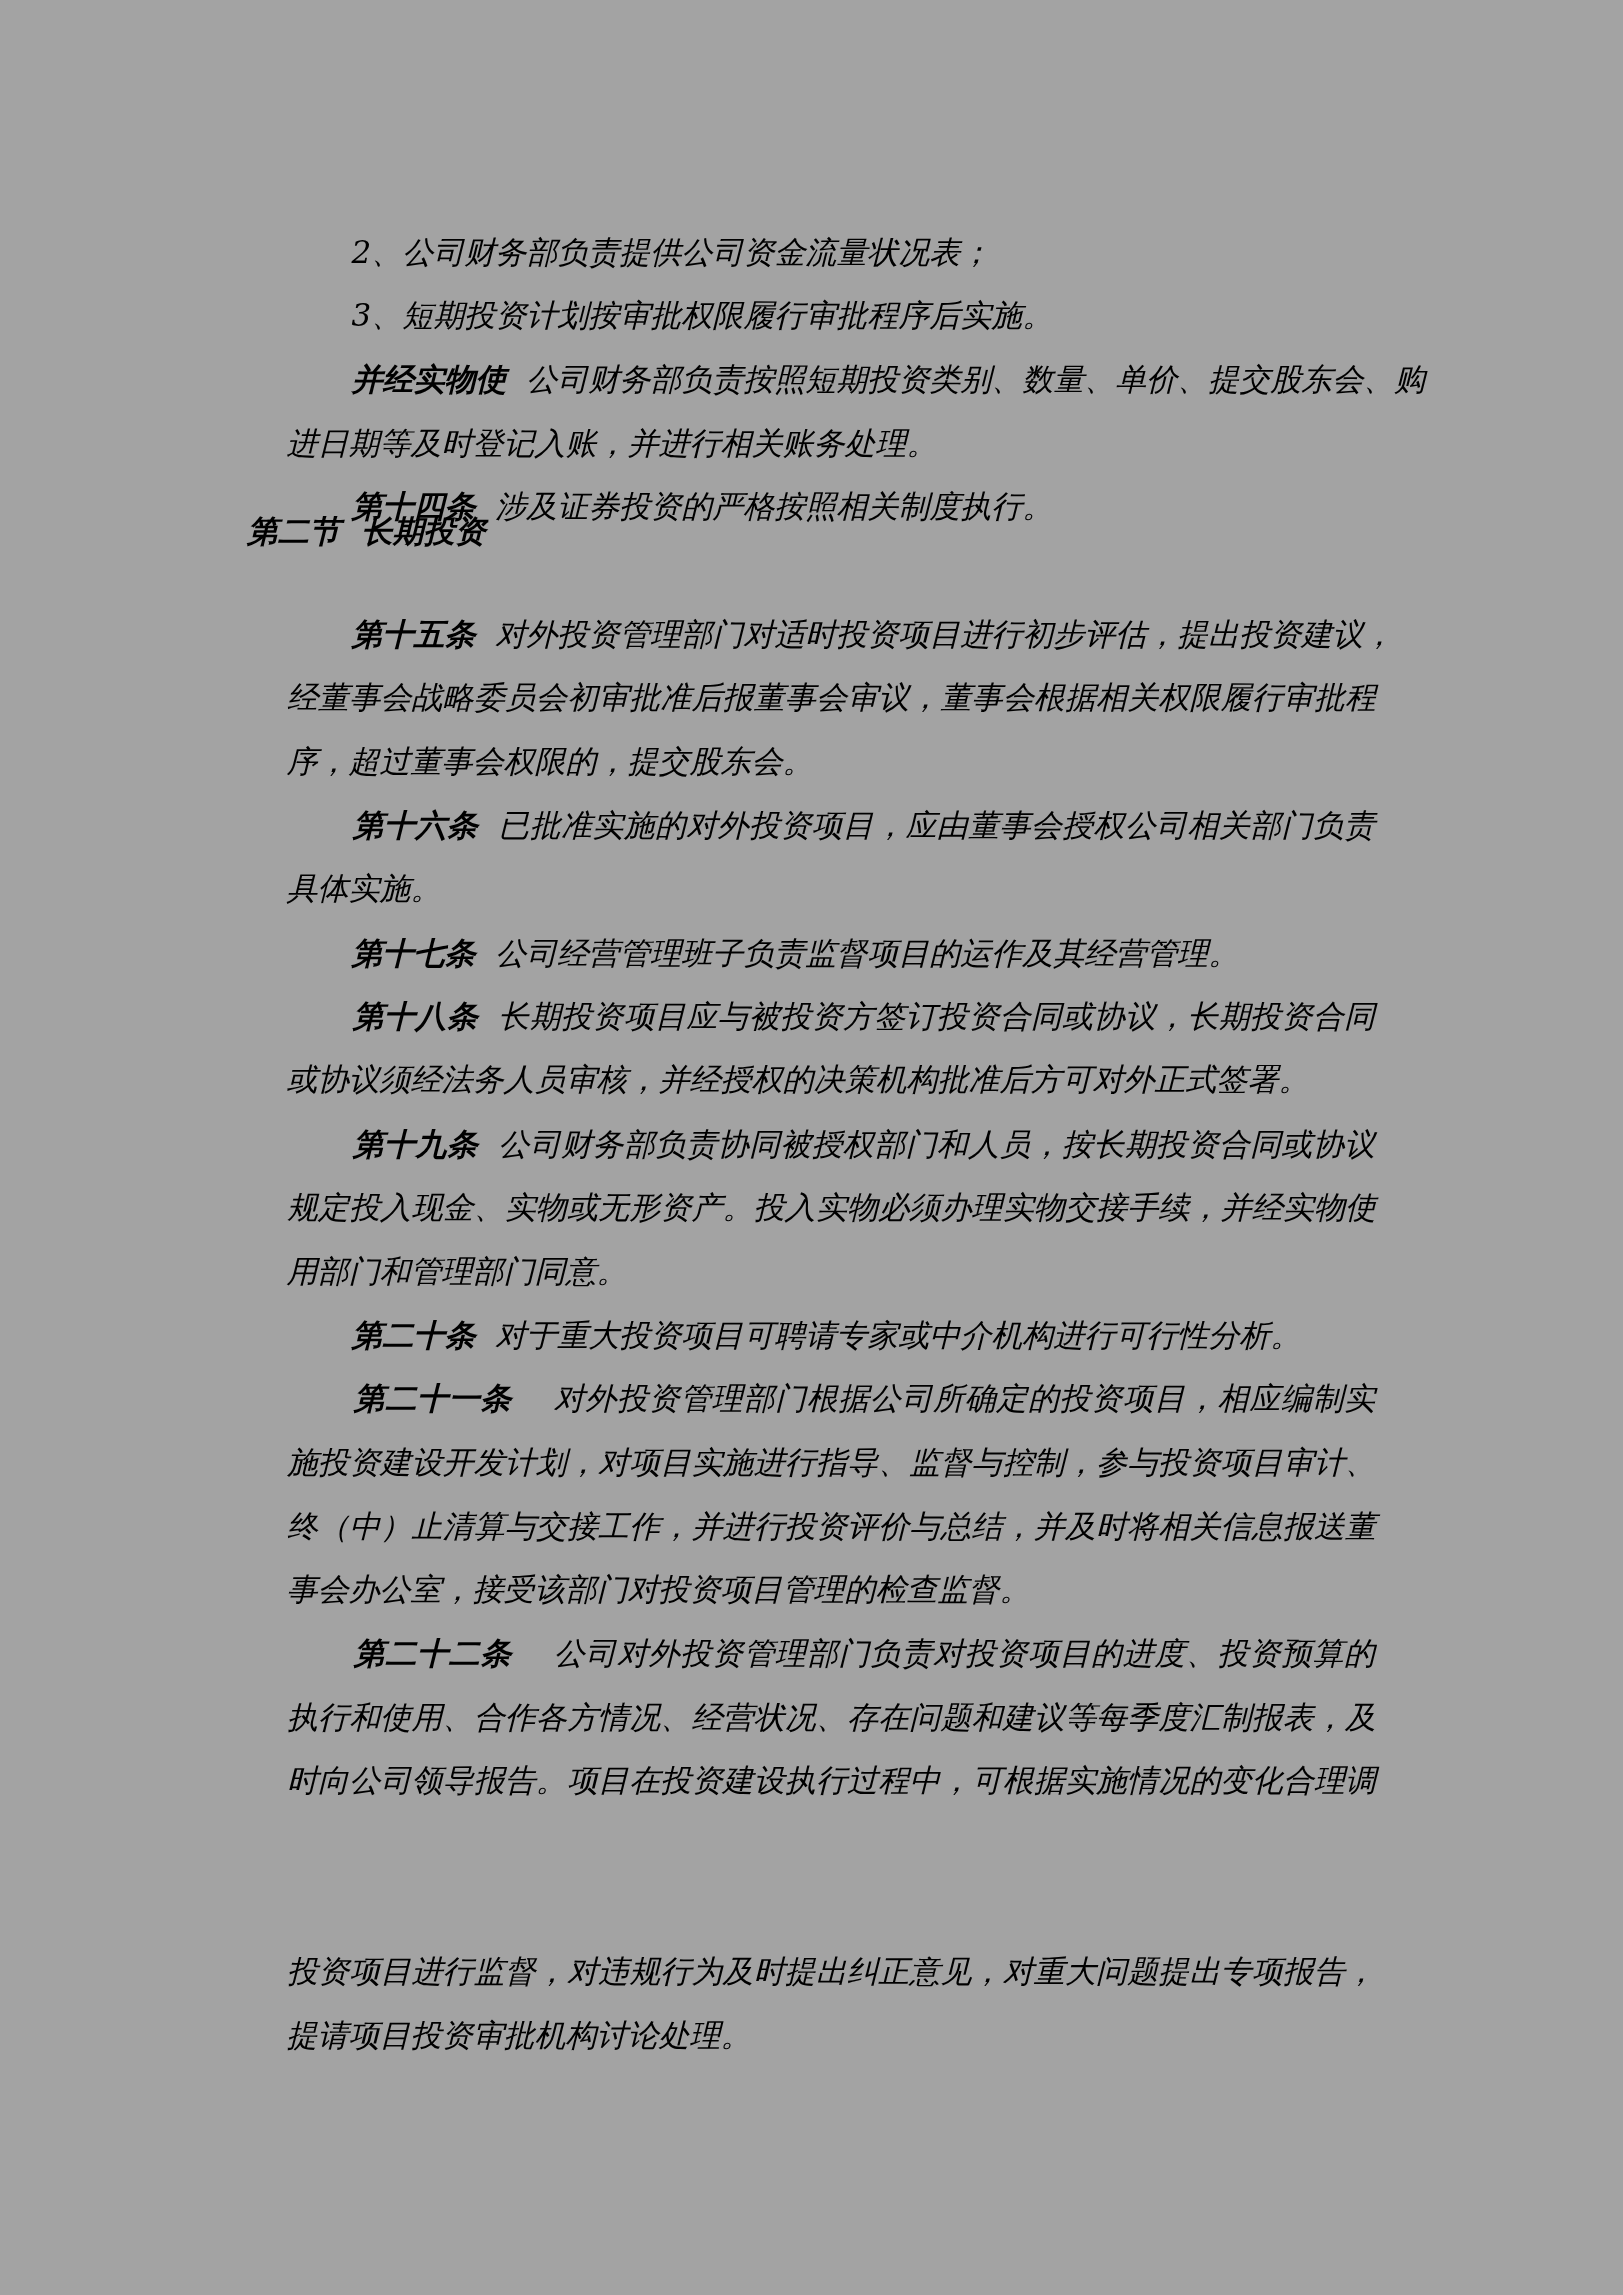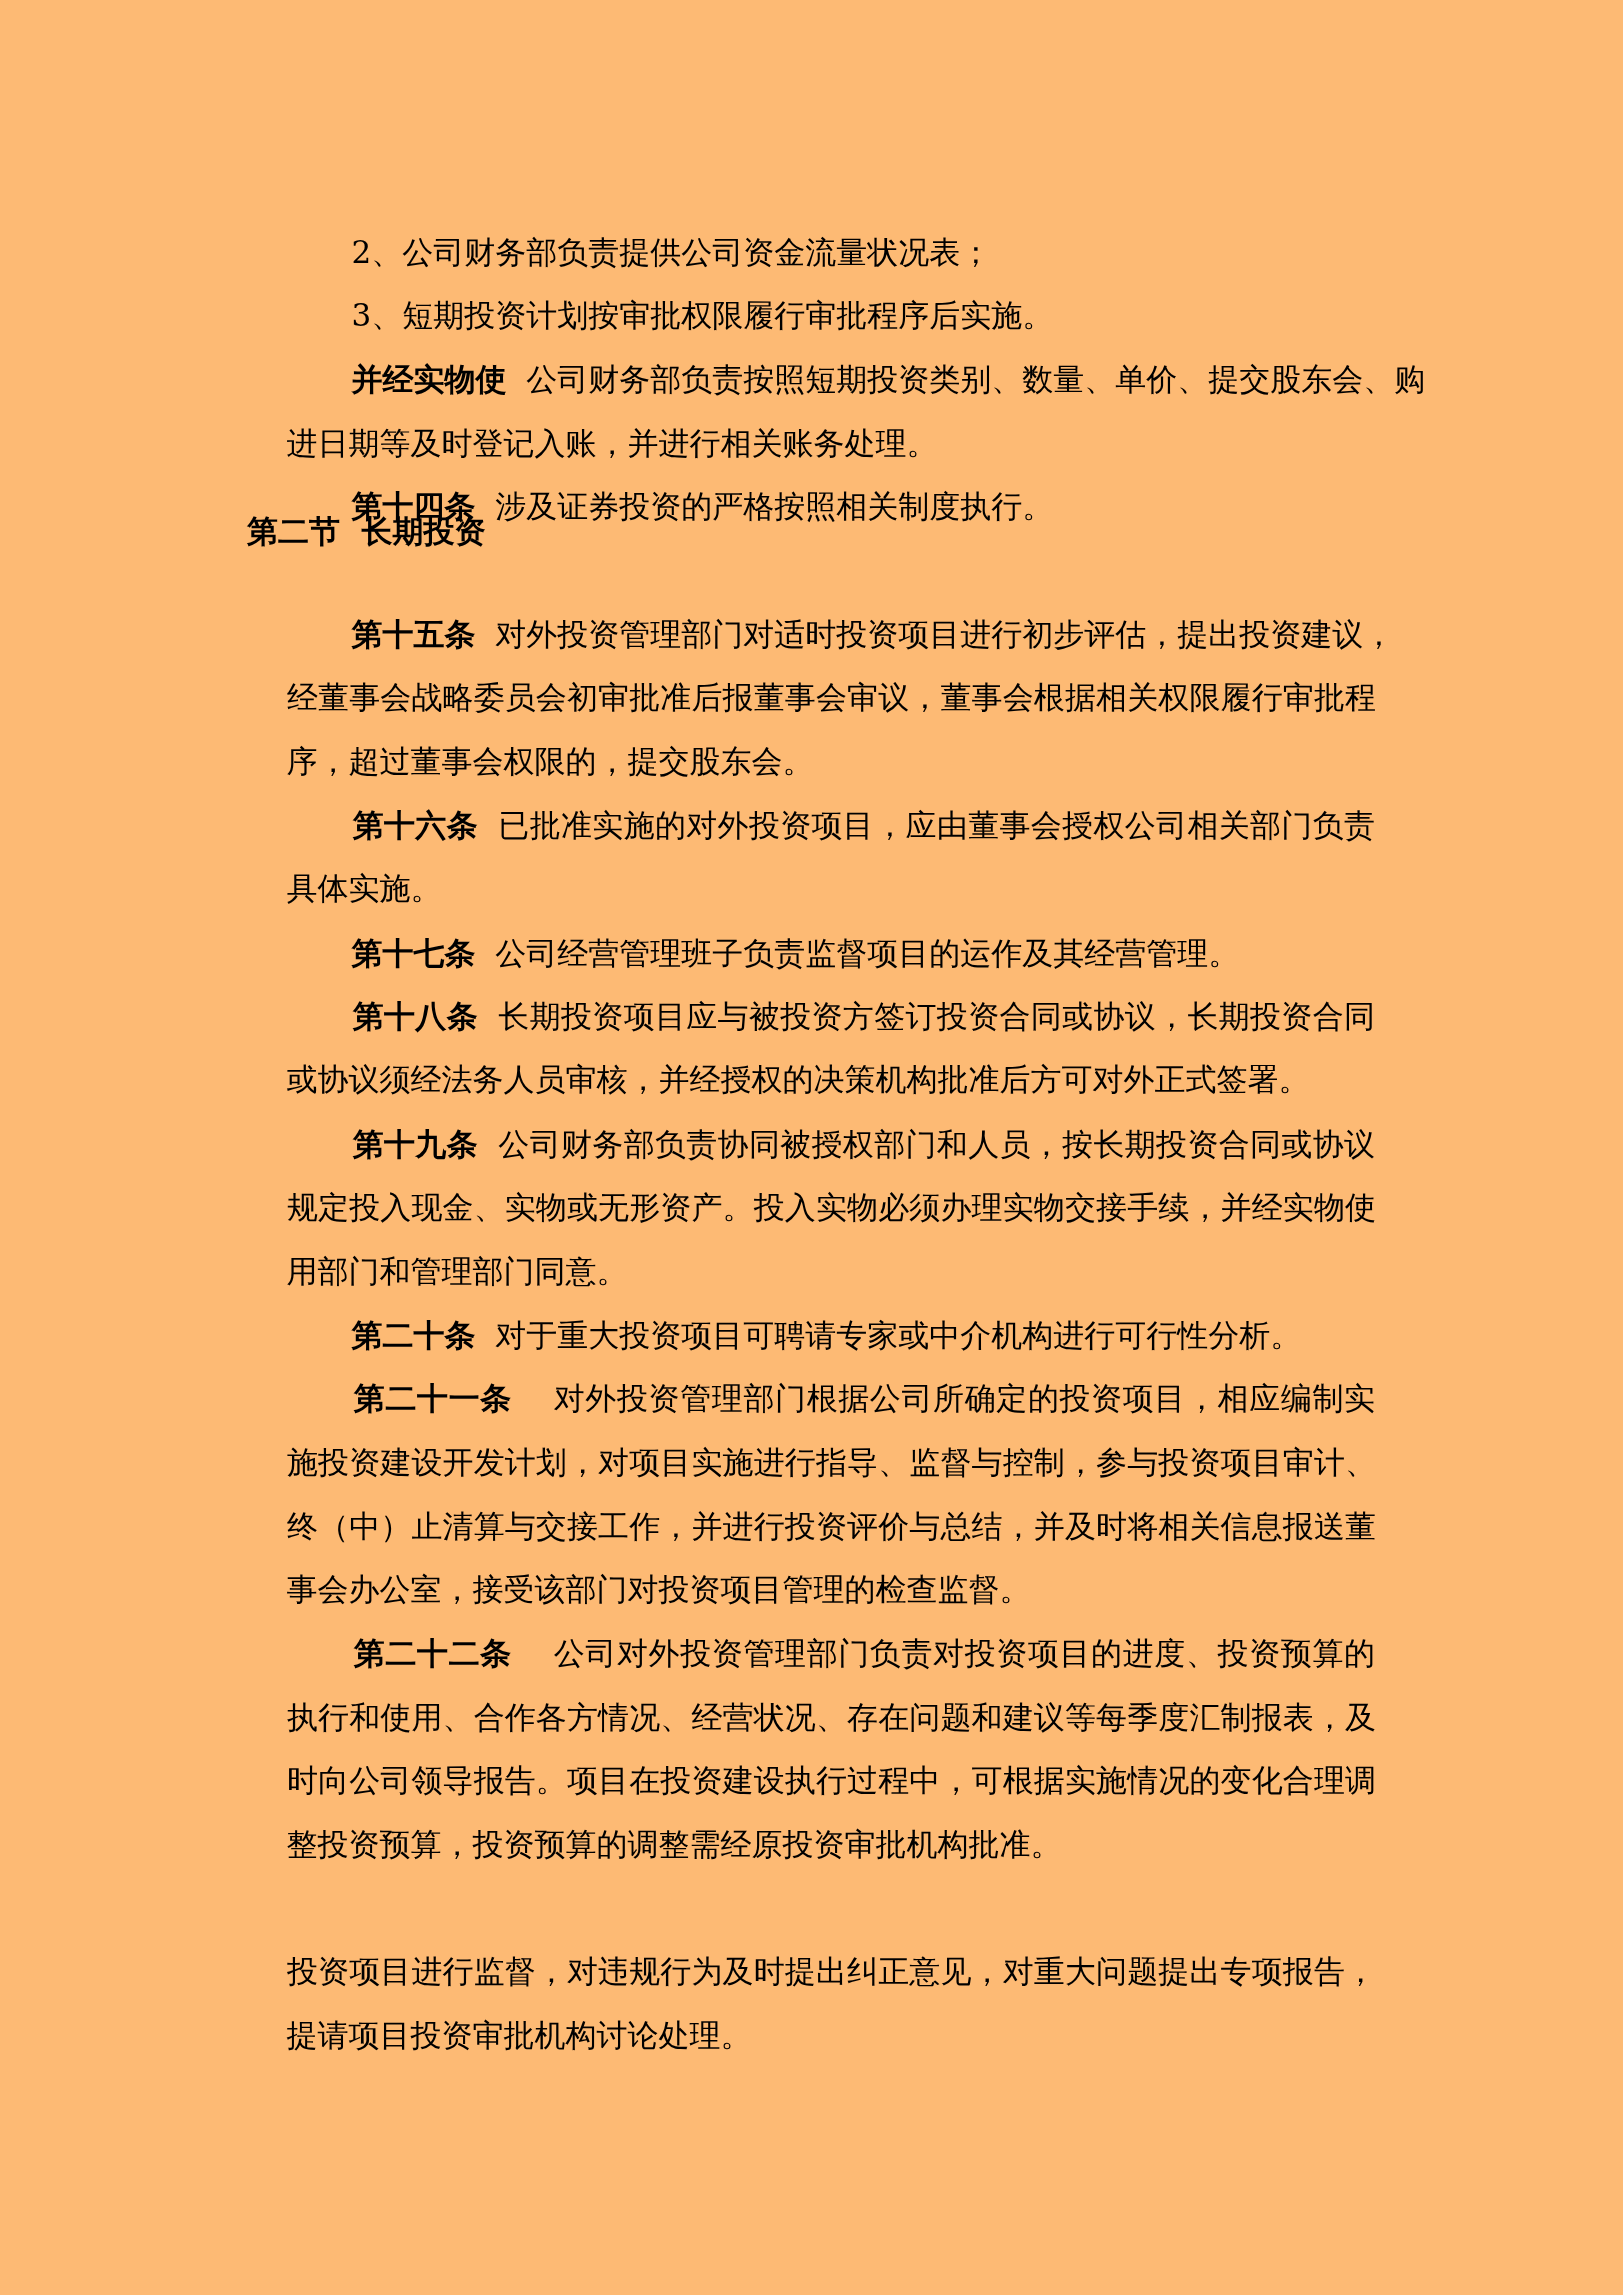--- a/index.html
+++ b/index.html
@@ -14,21 +14,22 @@
       overflow: hidden;
       font-family: "DejaVu Serif", "Liberation Serif", serif;
       color: #000000;
     }
     .page {
       position: absolute;
       left: 0;
       top: 0;
       width: 1623px;
       height: 2295px;
-      background: #fdba74;
+      background: #a3a3a3;
+      font-style: italic;
     }
     .line {
       position: absolute;
       left: 247px;
       width: 1129px;
       height: 39px;
       font-size: 31px;
       line-height: 39px;
       white-space: pre;
       overflow: visible;
@@ -146,23 +147,20 @@
   </div>
 
   <div class="line full" style="top:1659px">
     <span>执行和使用、合作各方情况、经营状况、存在问题和建议等每季度汇制报表，及</span>
   </div>
 
   <div class="line full" style="top:1722px">
     <span>时向公司领导报告。项目在投资建设执行过程中，可根据实施情况的变化合理调</span>
   </div>
 
-  <div class="line" style="top:1786px">
-    <span>整投资预算，投资预算的调整需经原投资审批机构批准。</span>
-  </div>
 
 
   <div class="line full" style="top:1913px">
     <span>投资项目进行监督，对违规行为及时提出纠正意见，对重大问题提出专项报告，</span>
   </div>
 
   <div class="line" style="top:1977px">
     <span>提请项目投资审批机构讨论处理。</span>
   </div>
 

